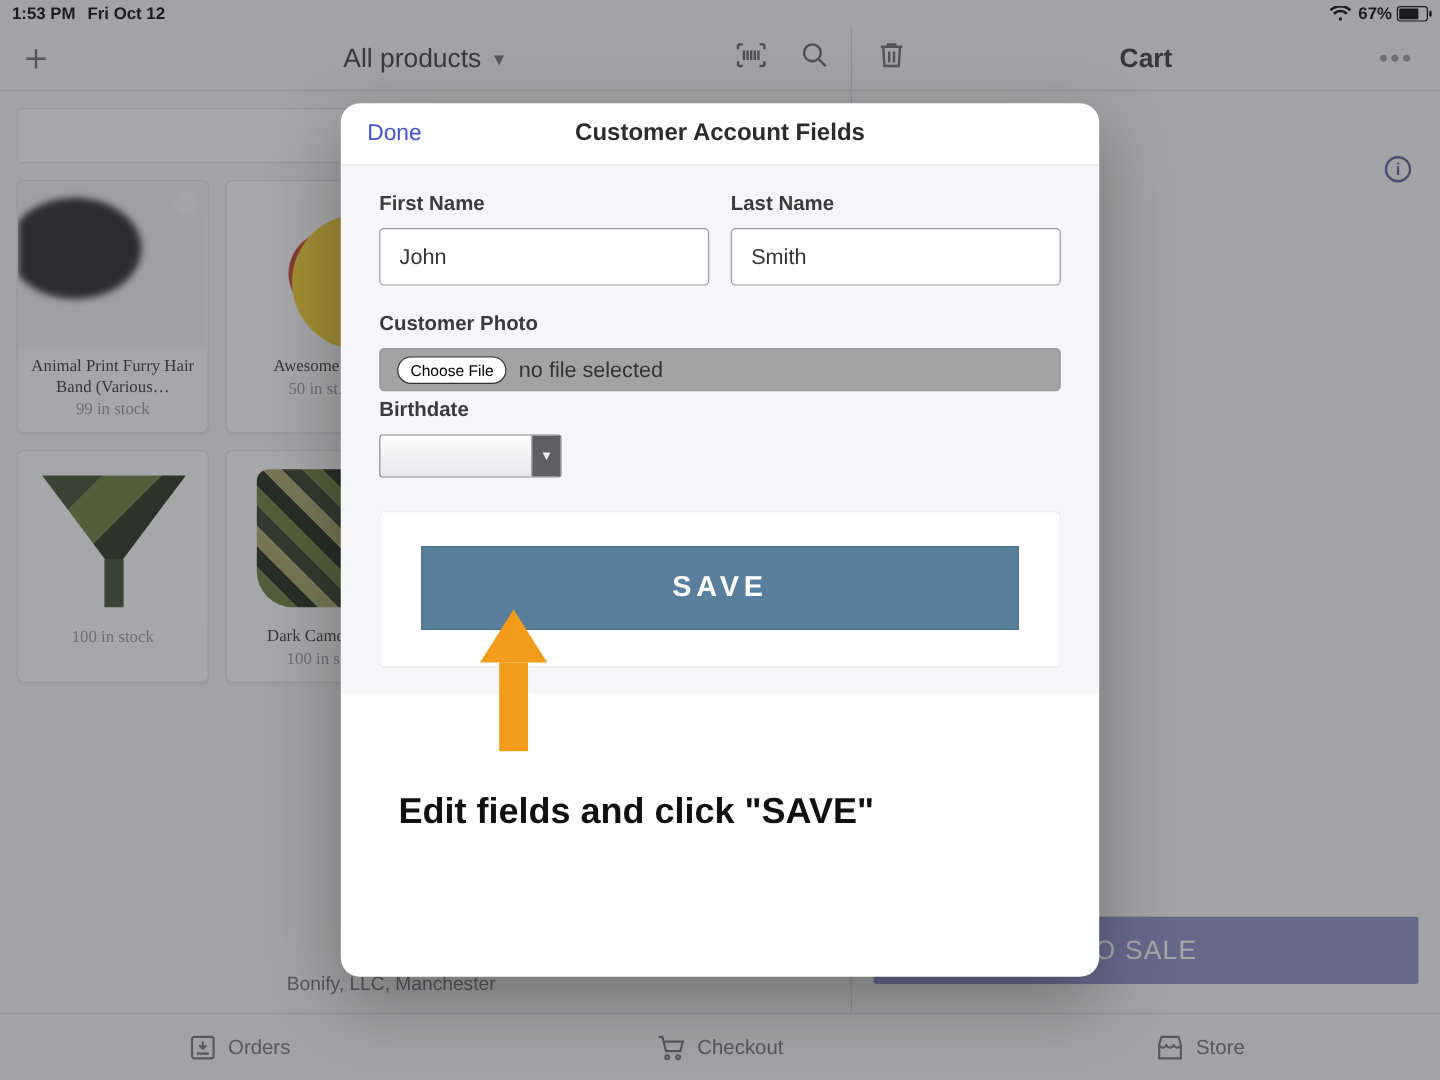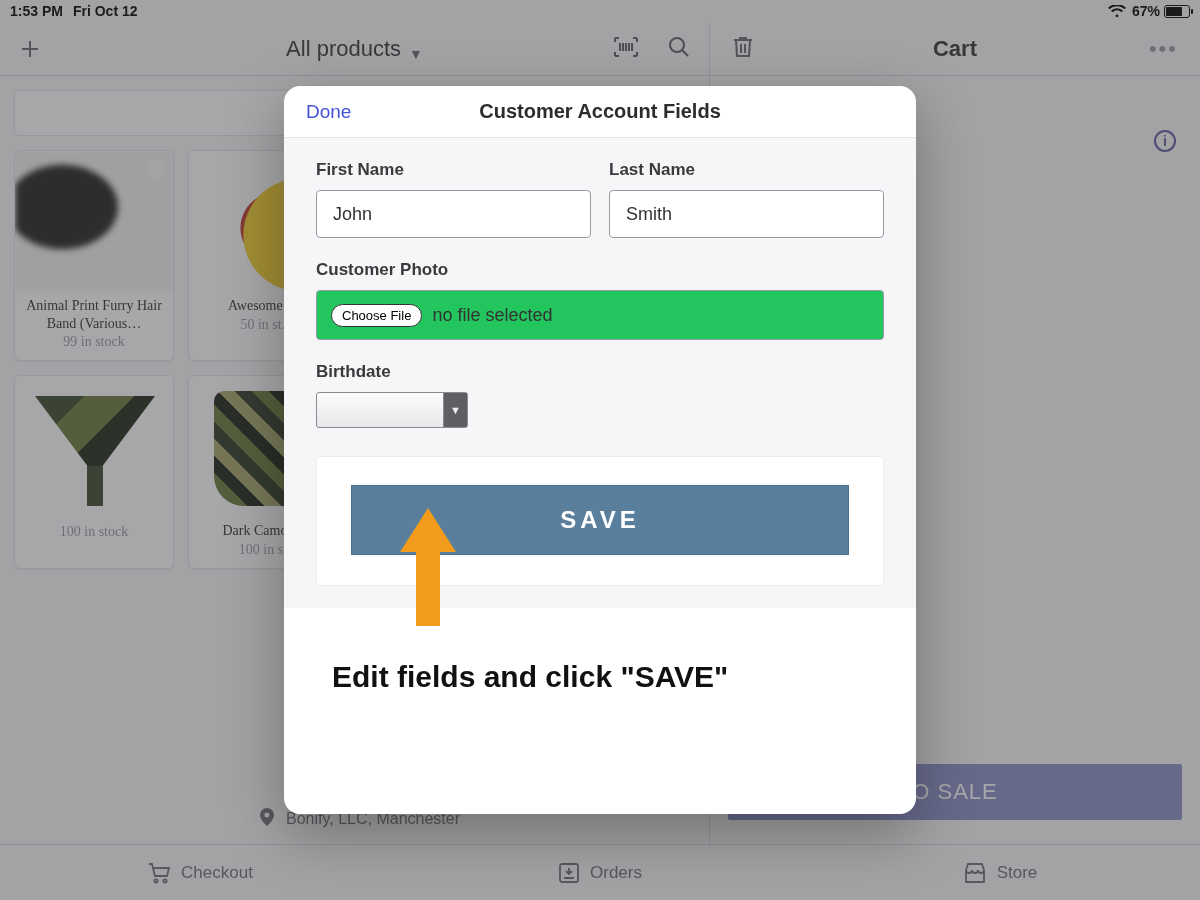--- a/index.html
+++ b/index.html
@@ -16,21 +16,21 @@
   .battery { width:26px; height:13px; border:1.5px solid #000; border-radius:3px; position:relative; }
   .battery::after { content:""; position:absolute; right:-4px; top:3px; width:2.5px; height:5px; background:#000; border-radius:1px; }
   .battery-fill { position:absolute; left:1px; top:1px; bottom:1px; width:67%; background:#000; border-radius:1px; }
 
   
   .toolbar { height: 54px; border-bottom:1px solid #d9d9dc; display:flex; align-items:center; }
   .toolbar-left { width:710px; display:flex; align-items:center; position:relative; height:100%; border-right:1px solid #d9d9dc;}
   .toolbar-right { flex:1; display:flex; align-items:center; justify-content:center; position:relative; height:100%; }
   .plus-btn { width:60px; height:54px; display:flex; align-items:center; justify-content:center; color:#6a6a6e; }
   .plus-btn svg, .icon-btn svg { display:block; }
-  .products-dropdown { position:absolute; left:50%; transform:translateX(-50%); font-size:22px; font-weight:500; color:#38383a; display:flex; align-items:flex-end; gap:8px;}
+  .products-dropdown { position:absolute; left:50%; transform:translateX(-50%); font-size:22px; font-weight:500; color:#38383a; display:flex; align-items:center; gap:8px;}
   .dd-caret { font-size:14px; color:#6a6a6e; }
   .tb-icons { position:absolute; right:18px; display:flex; gap:28px; align-items:center; color:#5e5e62;}
   .cart-label { font-size:22px; font-weight:600; color:#333; }
   .trash { position:absolute; left:22px; color:#6a6a6e; }
   .more-dots { position:absolute; right:22px; color:#9a9aa0; font-size:22px; letter-spacing:2px; }
 
   
   .content { display:flex; height: calc(100% - 22px - 54px - 56px); }
   .products-pane { width:710px; padding:14px; border-right:1px solid #d9d9dc; }
   .search-row { height:46px; background:#fff; border:1px solid #e2e2e5; border-radius:4px; margin-bottom:14px; position:relative;} 
@@ -50,42 +50,42 @@
   .thumb-bandana::after { content:""; position:absolute; left:72px; top:90px; width:16px; height:40px; background:#3a4a2a;}
   .thumb-jacket { background:#fff;}
   .thumb-jacket::before { content:""; position:absolute; left:25px; top:15px; width:110px; height:115px; background:repeating-linear-gradient(45deg,#2f3a22 0 12px,#6b7a3a 12px 24px,#1a2414 24px 36px,#a6a76a 36px 48px); border-radius:10px 10px 30px 30px;}
 
   .cart-pane { flex:1; position:relative; }
   .info-dot { position:absolute; top:54px; right:24px; width:22px; height:22px; border:2px solid #5a5a9e; border-radius:50%; color:#5a5a9e; display:flex; align-items:center; justify-content:center; font-size:14px; font-weight:bold;}
   .add-to-sale { position:absolute; bottom:24px; left:18px; right:18px; height:56px; background:#8a8ec9; color:#fff; display:flex; align-items:center; justify-content:center; font-size:22px; letter-spacing:1px; border-radius:2px;}
 
   
   .bottom-bar { position:absolute; bottom:0; left:0; right:0; height:56px; border-top:1px solid #d9d9dc; display:flex; align-items:center; background:#f7f7f8;}
-  .location { position:absolute; left:260px; bottom:70px; color:#6f6f73; font-size:16px; display:flex; align-items:center; gap:12px;}
+  .location { position:absolute; left:239px; bottom:70px; color:#6f6f73; font-size:16px; display:flex; align-items:center; gap:0;flex-direction:column;}
   .bottom-item { flex:1; display:flex; align-items:center; justify-content:center; gap:10px; color:#6f6f73; font-size:17px;}
   .bottom-item svg { display:block; }
 
   
   .scrim { position:absolute; inset:0; background:rgba(60,60,65,0.45); }
 
   
   .modal { position:absolute; left:284px; top:86px; width:632px; height:728px; background:#fff; border-radius:16px; box-shadow:0 20px 60px rgba(0,0,0,0.3); overflow:hidden;}
   .modal-header { height:52px; border-bottom:1px solid #e5e5ea; display:flex; align-items:center; justify-content:center; position:relative;}
   .done-link { position:absolute; left:22px; color:#4353d8; font-size:19px; }
   .modal-title { font-size:20px; font-weight:600; color:#2c2c2e;}
   .modal-body { background:#f6f6f9; padding:22px 32px; }
   .row { display:flex; gap:18px; }
   .field { flex:1; }
   .label { font-size:17px; font-weight:600; color:#3a3a3c; margin-bottom:10px; display:block;}
   .text-input { width:100%; height:48px; border:1px solid #9a9aa2; border-radius:4px; background:#fff; padding:0 16px; font-size:18px; color:#333;}
   .file-row { margin-top:22px; }
-  .file-box { height:50px; border:1px solid #9a9aa2; border-radius:4px; background:#22c55e; display:flex; align-items:center; padding:0 14px; gap:10px;}
+  .file-box { height:36px; border:1px solid #9a9aa2; border-radius:4px; background:#a3a3a3; display:flex; align-items:center; padding:0 14px; gap:10px;}
   .choose-pill { border:1px solid #333; border-radius:14px; padding:3px 10px; font-size:13px; background:#fff;}
   .no-file { font-size:18px; color:#333;}
-  .birth-row { margin-top:22px;}
+  .birth-row { margin-top:6px;}
   .select-box { width:152px; height:36px; border:1px solid #8a8a90; border-radius:3px; display:flex; background:linear-gradient(#fdfdfd,#e7e7ea);}
   .select-body { flex:1;}
   .select-arrow { width:24px; background:#5f5f63; display:flex; align-items:center; justify-content:center; color:#eee; font-size:11px; border-left:1px solid #8a8a90;}
   .save-card { margin-top:28px; background:#fff; border-radius:4px; padding:28px 34px 30px; border:1px solid #ececef;}
   .save-btn { width:100%; height:70px; background:#5a7f9d; color:#fff; font-size:24px; font-weight:700; letter-spacing:4px; display:flex; align-items:center; justify-content:center; border:1px solid #4a6f8d;}
 
   
   .arrow { position:absolute; left:400px; top:508px; width:56px; height:116px; }
   .arrow-head { width:0; height:0; border-left:28px solid transparent; border-right:28px solid transparent; border-bottom:44px solid #f39b1a;}
   .arrow-stem { width:24px; height:74px; background:#f39b1a; margin:0 auto;}
@@ -195,33 +195,33 @@
   <span>
     <svg width="14" height="18" viewBox="0 0 14 18" fill="#6f6f73">
         <path d="M7 0a7 7 0 00-7 7c0 5 7 11 7 11s7-6 7-11a7 7 0 00-7-7zm0 9.5A2.5 2.5 0 117 4.5a2.5 2.5 0 010 5z"></path>
       </svg>
   </span>
   <span>Bonify, LLC, Manchester</span>
 </div>
 
 <div class="bottom-bar">
   <div class="bottom-item">
+    <svg width="22" height="22" viewBox="0 0 22 22" stroke="#6f6f73" stroke-width="1.8" fill="none">
+        <rect x="2" y="2" width="18" height="18" rx="2"></rect>
+        <path d="M11 6v6M8 9l3 3 3-3M6 16h10"></path>
+      </svg>
+    <span>Orders</span>
+  </div>
+  <div class="bottom-item">
     <svg width="24" height="22" viewBox="0 0 24 22" stroke="#6f6f73" stroke-width="1.8" fill="none">
         <circle cx="9" cy="19" r="1.6"></circle>
         <circle cx="18" cy="19" r="1.6"></circle>
         <path d="M2 2h3l3 12h12l2-8H7"></path>
       </svg>
     <span>Checkout</span>
-  </div>
-  <div class="bottom-item">
-    <svg width="22" height="22" viewBox="0 0 22 22" stroke="#6f6f73" stroke-width="1.8" fill="none">
-        <rect x="2" y="2" width="18" height="18" rx="2"></rect>
-        <path d="M11 6v6M8 9l3 3 3-3M6 16h10"></path>
-      </svg>
-    <span>Orders</span>
   </div>
   <div class="bottom-item">
     <svg width="24" height="22" viewBox="0 0 24 22" stroke="#6f6f73" stroke-width="1.8" fill="none">
         <path d="M3 8l2-6h14l2 6M3 8v12h18V8M3 8a3 3 0 006 0 3 3 0 006 0 3 3 0 006 0"></path>
       </svg>
     <span>Store</span>
   </div>
 </div>
 
 <div class="scrim"></div>

